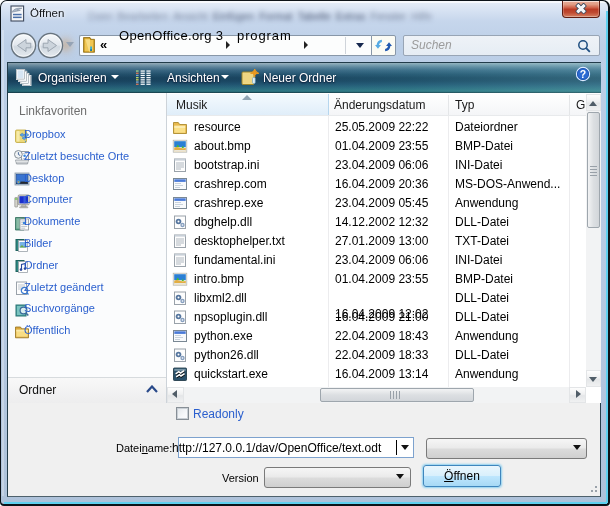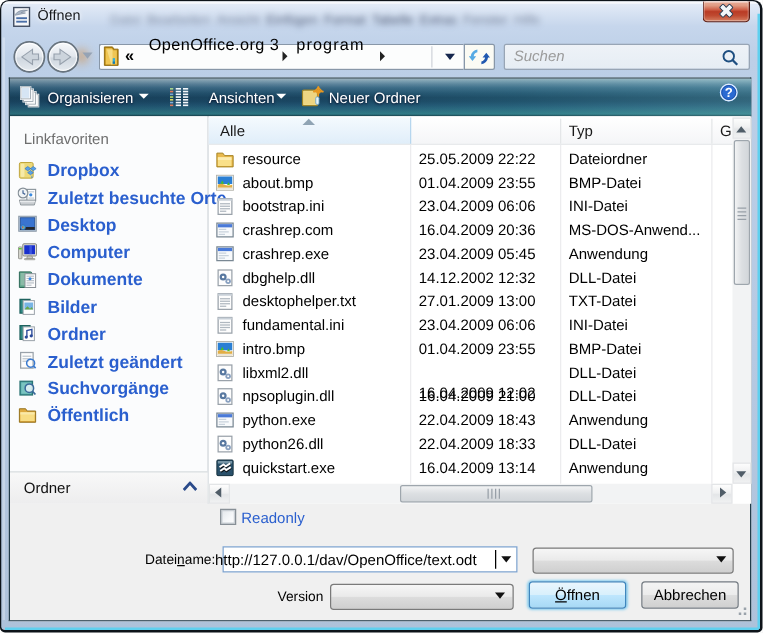--- a/index.html
+++ b/index.html
@@ -17,21 +17,21 @@
 .tbtxt{position:absolute;top:71px;color:#fff;font-size:12px;text-shadow:0 1px 2px rgba(0,0,30,.85);}
 .tbarr{position:absolute;top:75px;width:0;height:0;border-left:4px solid transparent;border-right:4px solid transparent;border-top:4px solid #fff;}
 #addrbar{position:absolute;left:79px;top:35px;width:292px;height:21px;background:#fcfdfd;border:1px solid #8897a8;border-right:none;border-radius:2px 0 0 2px;box-sizing:border-box;}
 #refrbtn{position:absolute;left:371px;top:35px;width:25px;height:21px;background:#fbfbf4;border:1px solid #8897a8;border-radius:0 2px 2px 0;box-sizing:border-box;}
 #searchbox{position:absolute;left:403px;top:35px;width:197px;height:21px;background:linear-gradient(180deg,#eef2f7,#e6edf4);border:1px solid #98a5b5;border-radius:2px;box-sizing:border-box;}
 .crumb{position:absolute;top:28px;font-size:13px;color:#000;}
 .carr{position:absolute;top:41px;width:0;height:0;border-top:4px solid transparent;border-bottom:4px solid transparent;border-left:4px solid #222;}
 #leftpanel{position:absolute;left:8px;top:93px;width:158px;height:310px;background:#fbfcfd;}
 #vsep{position:absolute;left:166px;top:93px;width:1px;height:310px;background:#cdd3d9;}
 #listarea{position:absolute;left:167px;top:93px;width:434px;height:310px;background:#fff;}
-.fav{position:absolute;left:38px;font-size:14px;color:#2a5fce;white-space:nowrap;font-weight:bold;}
+.fav{position:absolute;left:24px;font-size:11px;color:#2a5fce;white-space:nowrap;}
 .favic{position:absolute;left:14px;width:16px;height:16px;}
 #ordnerbar{position:absolute;left:8px;top:377px;width:158px;height:26px;background:linear-gradient(180deg,#f8f8f8,#ededee);border-top:1px solid #d7dbde;box-sizing:border-box;}
 #lhead{position:absolute;left:167px;top:94px;width:419px;height:22px;background:linear-gradient(180deg,#ffffff,#f4f5f7);}
 #lheadname{position:absolute;left:167px;top:94px;width:162px;height:22px;background:linear-gradient(180deg,#f4fafe,#dfedf9);border-right:1px solid #b6d6ee;box-sizing:border-box;}
 .hsep{position:absolute;top:95px;width:1px;height:20px;background:#e4e6e8;}
 .htxt{position:absolute;top:98px;font-size:12px;color:#1a1a1a;white-space:nowrap;}
 #sortarr{position:absolute;left:242px;top:95px;width:0;height:0;border-left:5px solid transparent;border-right:5px solid transparent;border-bottom:5px solid #90a4b4;}
 .fic{position:absolute;left:172px;width:16px;height:16px;}
 .fname{position:absolute;left:194px;font-size:12px;color:#000;white-space:nowrap;}
 .fdate{position:absolute;left:335px;font-size:12px;color:#000;white-space:nowrap;}
@@ -283,21 +283,22 @@
  <div style="position:absolute;left:19px;top:383px;font-size:12px;color:#111;">Ordner</div>
  <svg style="position:absolute;left:146px;top:385px" width="12" height="8" viewBox="0 0 12 8">
       <path d="M1 7 L6 1.5 L11 7" fill="none" stroke="#2a4a8a" stroke-width="2.2"></path>
     </svg>
 
  <div id="lhead"></div>
  <div id="lheadname"></div>
  <div id="sortarr"></div>
  <div class="hsep" style="left:448px;"></div>
  <div class="hsep" style="left:569px;"></div>
- <div class="htxt" style="left:176px;">Alle</div>
+ <div class="htxt" style="left:176px;">Musik</div>
+ <div class="htxt" style="left:334px;">Änderungsdatum</div>
  <div class="htxt" style="left:455px;">Typ</div>
  <div class="htxt" style="left:576px;">G</div>
  <div style="position:absolute;left:167px;top:115px;width:419px;height:1px;background:#e8eaec;"></div>
 
  <div style="position:absolute;left:328px;top:116px;width:1px;height:271px;background:#ececee;"></div>
  <div style="position:absolute;left:448px;top:116px;width:1px;height:271px;background:#ececee;"></div>
  <div style="position:absolute;left:569px;top:116px;width:1px;height:271px;background:#ececee;"></div>
  <div id="rows">
       <svg class="fic" style="left:172px;top:119px" width="16" height="16" viewBox="0 0 16 16">
         <path d="M1.5 3.5 h4.8 l1.4 2 h6.8 v9 H1.5 z" fill="#e9b94d" stroke="#a5821f" stroke-width=".8"></path>
@@ -478,21 +479,20 @@
  <div id="fninput"></div>
  <div class="lbl" id="fntext" style="left:172px;top:441px;">http://127.0.0.1/dav/OpenOffice/text.odt</div>
  <div style="position:absolute;left:396px;top:440px;width:1px;height:15px;background:#000;" id="caret"></div>
  <div class="blkarr" style="left:401px;top:445px;"></div>
  <div class="combo" style="left:426px;top:438px;width:161px;"></div>
  <div class="blkarr" style="left:573px;top:445px;"></div>
  <div class="lbl" style="left:222px;top:472px;font-size:11px;">Version</div>
  <div class="combo" style="left:264px;top:467px;width:147px;"></div>
  <div class="blkarr" style="left:396px;top:474px;"></div>
  <div class="btn" id="btnopen"><span style="text-decoration:underline">Ö</span>ffnen</div>
- <div class="btn" id="btncancel">Abbrechen</div>
  <div class="grip" style="left:595px;top:490px;box-shadow:-4px 0 0 #9aa2aa,0 -4px 0 #9aa2aa;"></div>
 
  <svg style="position:absolute;left:10px;top:5px" width="15" height="17" viewBox="0 0 15 17">
       <rect x="1" y="1" width="12.6" height="15" fill="#f4f6f9" stroke="#3e4a5e" stroke-width="1.1"></rect>
       <path d="M2.2 6.5 Q5 2.5 12 3.2 L7 5 l3.4 .4 -8.2 1.8 z" fill="#aab6c6" stroke="#7a8698" stroke-width=".5"></path>
       <rect x="3" y="8.8" width="8.6" height="1.5" fill="#4a6fa8"></rect>
       <rect x="3" y="11.6" width="8.6" height="1.5" fill="#4a6fa8"></rect>
     </svg>
  <div id="titletxt">Öffnen</div>
  <div id="closebtn"></div>

